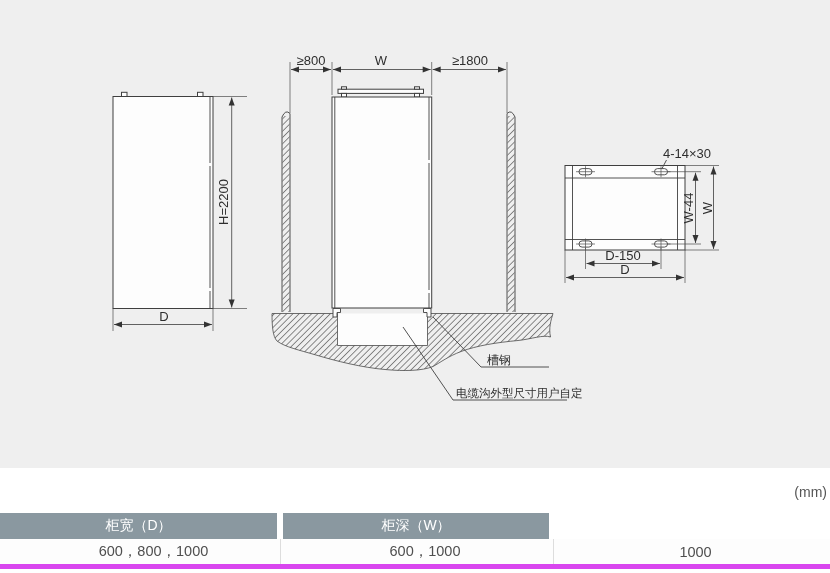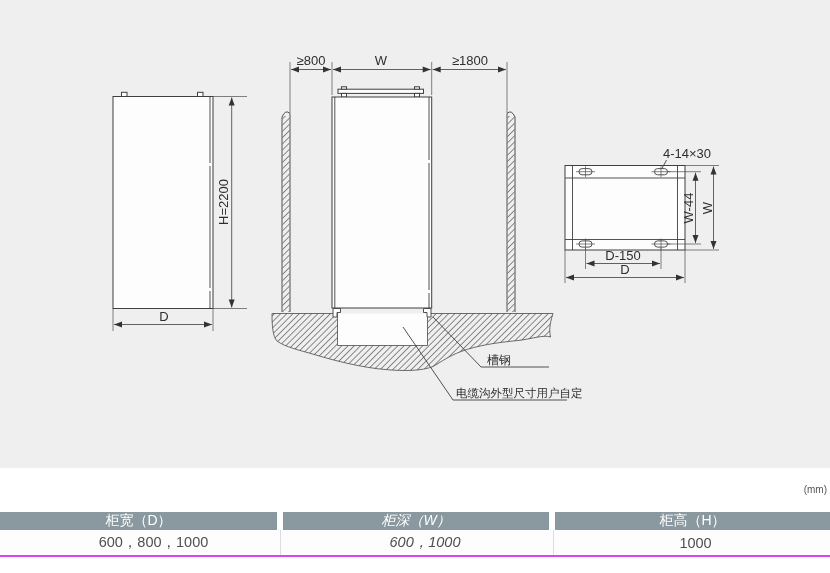--- a/index.html
+++ b/index.html
@@ -5,27 +5,27 @@
   html,body{margin:0;padding:0;background:#ffffff;}
   .stage{position:relative;width:830px;height:573px;overflow:hidden;background:#ffffff;
          font-family:"Liberation Sans","DejaVu Sans",sans-serif;}
   svg text{font-family:"Liberation Sans","DejaVu Sans",sans-serif;fill:#2e2e2e;}
   .thin{stroke:#3f3f3f;stroke-width:0.9;fill:none;}
   .dimext{stroke:#4d4d4d;stroke-width:0.7;fill:none;}
   .dim{stroke:#3c3c3c;stroke-width:0.8;fill:none;}
   .fillw{fill:#fdfdfd;stroke:#3f3f3f;stroke-width:1;}
   .fillw2{fill:#fdfdfd;stroke:#3f3f3f;stroke-width:0.9;}
   .ground{fill:url(#hatch);stroke:#4a4a4a;stroke-width:0.8;}
-  .units{position:absolute;top:484px;right:3px;font-size:10px;color:#555;}
+  .units{position:absolute;top:484px;right:3px;font-size:14px;color:#555;}
   .tbl{position:absolute;left:0;top:513px;width:830px;}
-  .thead{display:flex;gap:6px;height:17px;align-items:flex-end;}
+  .thead{display:flex;gap:6px;height:26px;}
   .th{background:#8a98a0;color:#ffffff;font-size:14px;display:flex;align-items:center;justify-content:center;}
-  .trow{position:relative;display:flex;gap:6px;height:25px;border-bottom:2px solid #d946ef;background:#fdfdfd;padding-left:18px;}
+  .trow{position:relative;display:flex;gap:6px;height:25px;border-bottom:5px solid #d946ef;background:#fdfdfd;padding-left:18px;}
   .td{display:flex;align-items:center;justify-content:center;font-size:14.5px;color:#4f4f4f;}
-  .c1{width:277px;}.c2{width:266px;font-style:italic;}.c3{width:275px;}
+  .c1{width:277px;}.c2{width:266px;}.c3{width:275px;}
   .vsep{position:absolute;top:0;bottom:0;width:1px;background:#dddddd;}
 </style>
 </head>
 <body>
 
 <div class="stage">
 
   <svg width="830" height="470" viewBox="0 0 830 470">
     <defs>
       <pattern id="hatch" width="4.4" height="4.4" patternUnits="userSpaceOnUse" patternTransform="rotate(-45)">
@@ -129,21 +129,20 @@
     </g>
   </svg>
 
   <div class="units">(mm)</div>
 
   
   <div class="tbl">
     <div class="thead">
       <div class="th c1">柜宽（D）</div>
       <div class="th c2">柜深（W）</div>
-      <div class="th c3">柜高（H）</div>
     </div>
     <div class="trow">
       <div class="td c1">600，800，1000</div>
       <div class="td c2">600，1000</div>
       <div class="td c3">1000</div>
       <div class="vsep" style="left:280px;"></div>
       <div class="vsep" style="left:553px;"></div>
     </div>
   </div>
 

